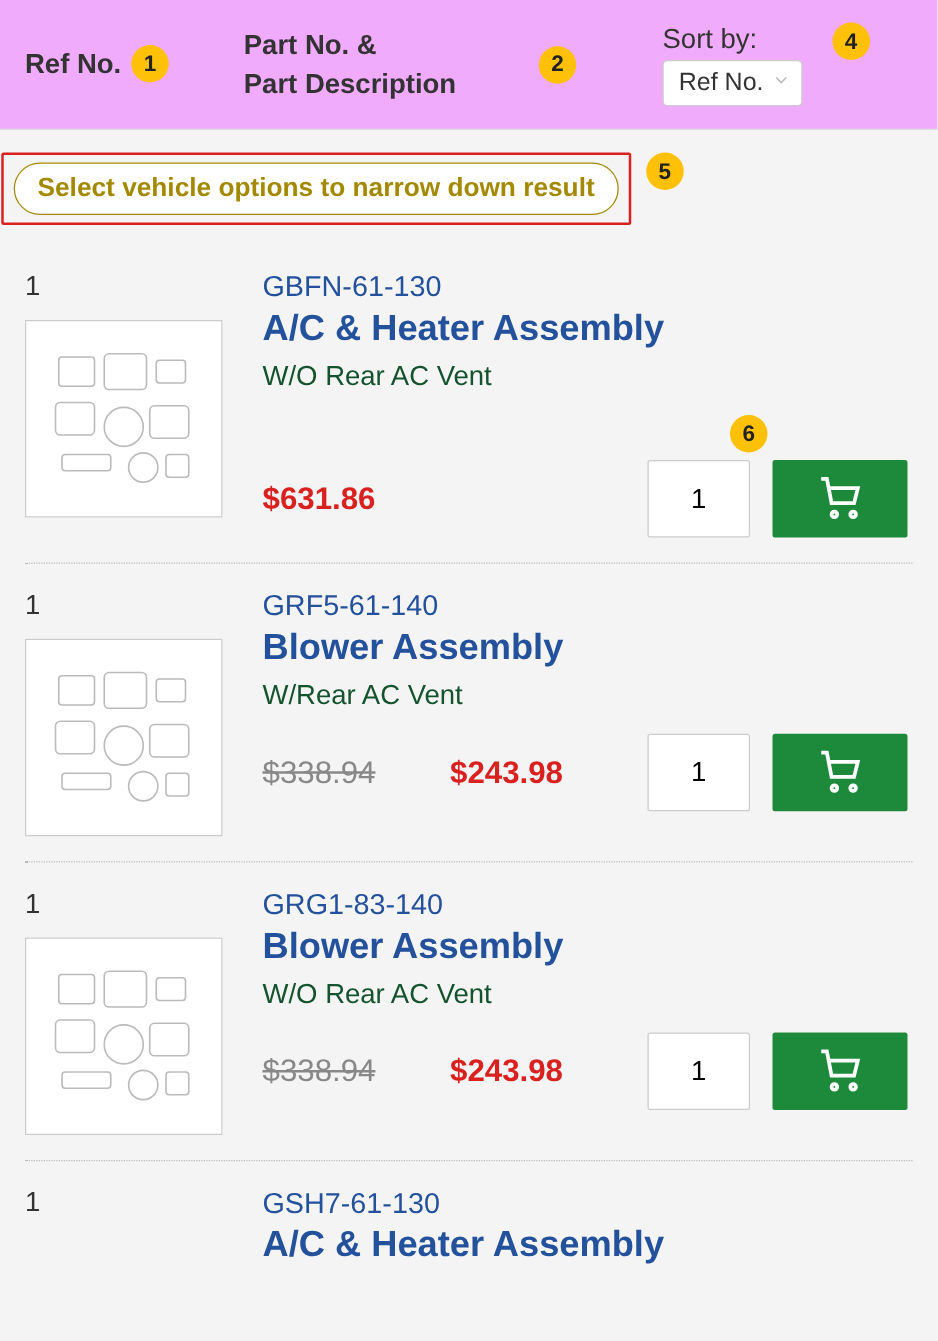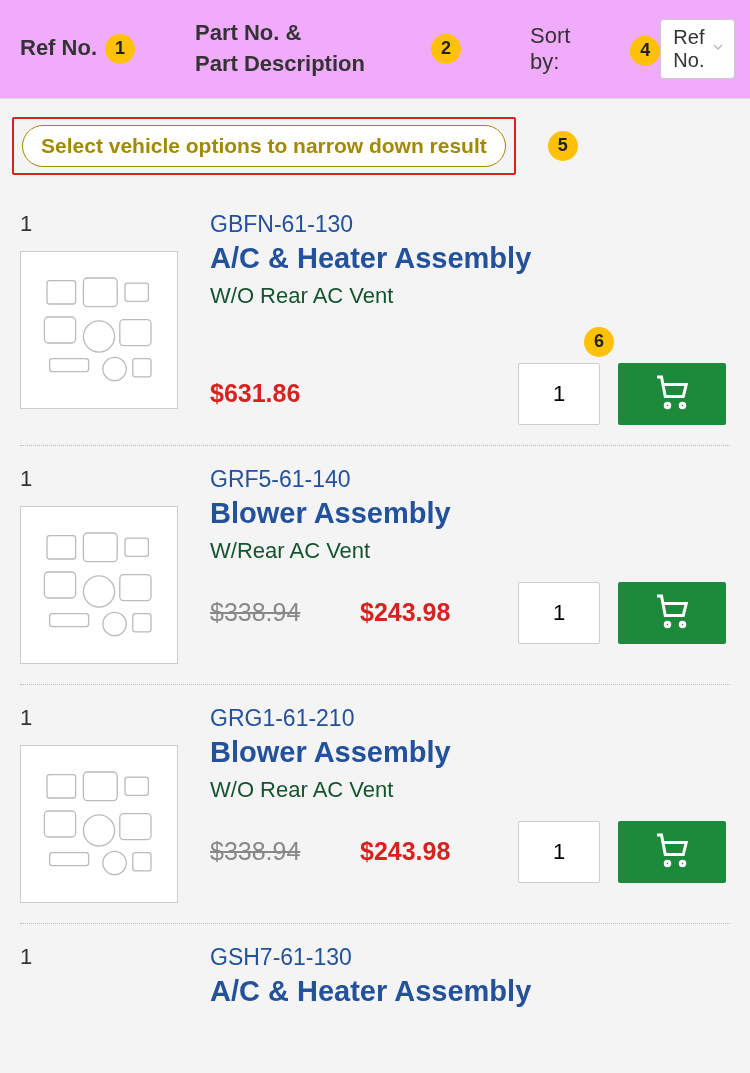--- a/index.html
+++ b/index.html
@@ -23,22 +23,22 @@
   }
   .col-part {
     flex:1;
     display:flex;
     align-items:center;
     gap:48px;
   }
   .col-sort {
     width: 200px;
     display:flex;
-    flex-direction:row;
-    align-items:flex-end;
+    flex-direction:column;
+    align-items:flex-start;
     justify-content:flex-start;
   }
   .hlabel { font-size: 22px; font-weight:700; color:#333; line-height:1.4; }
   .sort-label { font-size:22px; color:#333; margin-bottom:4px; }
   .sort-select {
     border:1px solid #ccc;
     border-radius:4px;
     padding:6px 30px 6px 12px;
     font-size:20px;
     color:#333;
@@ -60,24 +60,22 @@
     background:#fec108;
     color:#222;
     font-weight:700;
     font-size:18px;
     margin-left:8px;
     flex-shrink:0;
   }
   .annot.standalone { margin-left:12px; }
 
   .narrow-wrap {
-    margin: 18px 12px 8px 12px;
-    display:flex;
-    align-items:center;
-    gap:20px;
+    margin: 18px 12px 8px 1px;
+    display:flex;
   }
   .narrow-box {
     border:2px solid #d9221f;
     border-radius:2px;
     padding:6px 8px;
     display:flex;
   }
   .narrow-btn {
     border:1px solid #a28900;
     border-radius:22px;
@@ -258,21 +256,21 @@
   <rect x="8" y="40" width="24" height="20" rx="3"></rect>
   <circle cx="50" cy="55" r="12"></circle>
   <rect x="66" y="42" width="24" height="20" rx="3"></rect>
   <rect x="12" y="72" width="30" height="10" rx="2"></rect>
   <circle cx="62" cy="80" r="9"></circle>
   <rect x="76" y="72" width="14" height="14" rx="2"></rect>
 </svg>
         </div>
     </div>
     <div class="row-right">
-      <div class="partno">GRG1-61-210</div>
+      <div class="partno">GRG1-83-140</div>
       <div class="partname">Blower Assembly</div>
       <div class="partnote">W/O Rear AC Vent</div>
 
       <div class="price-row">
         <span class="msrp">$338.94</span>
         <span class="price">$243.98</span>
         <input class="qty" value="1" style="">
         <button class="cart-btn">
           <span><svg viewBox="0 0 24 24">
                 <circle cx="9" cy="21" r="1.5"></circle>

